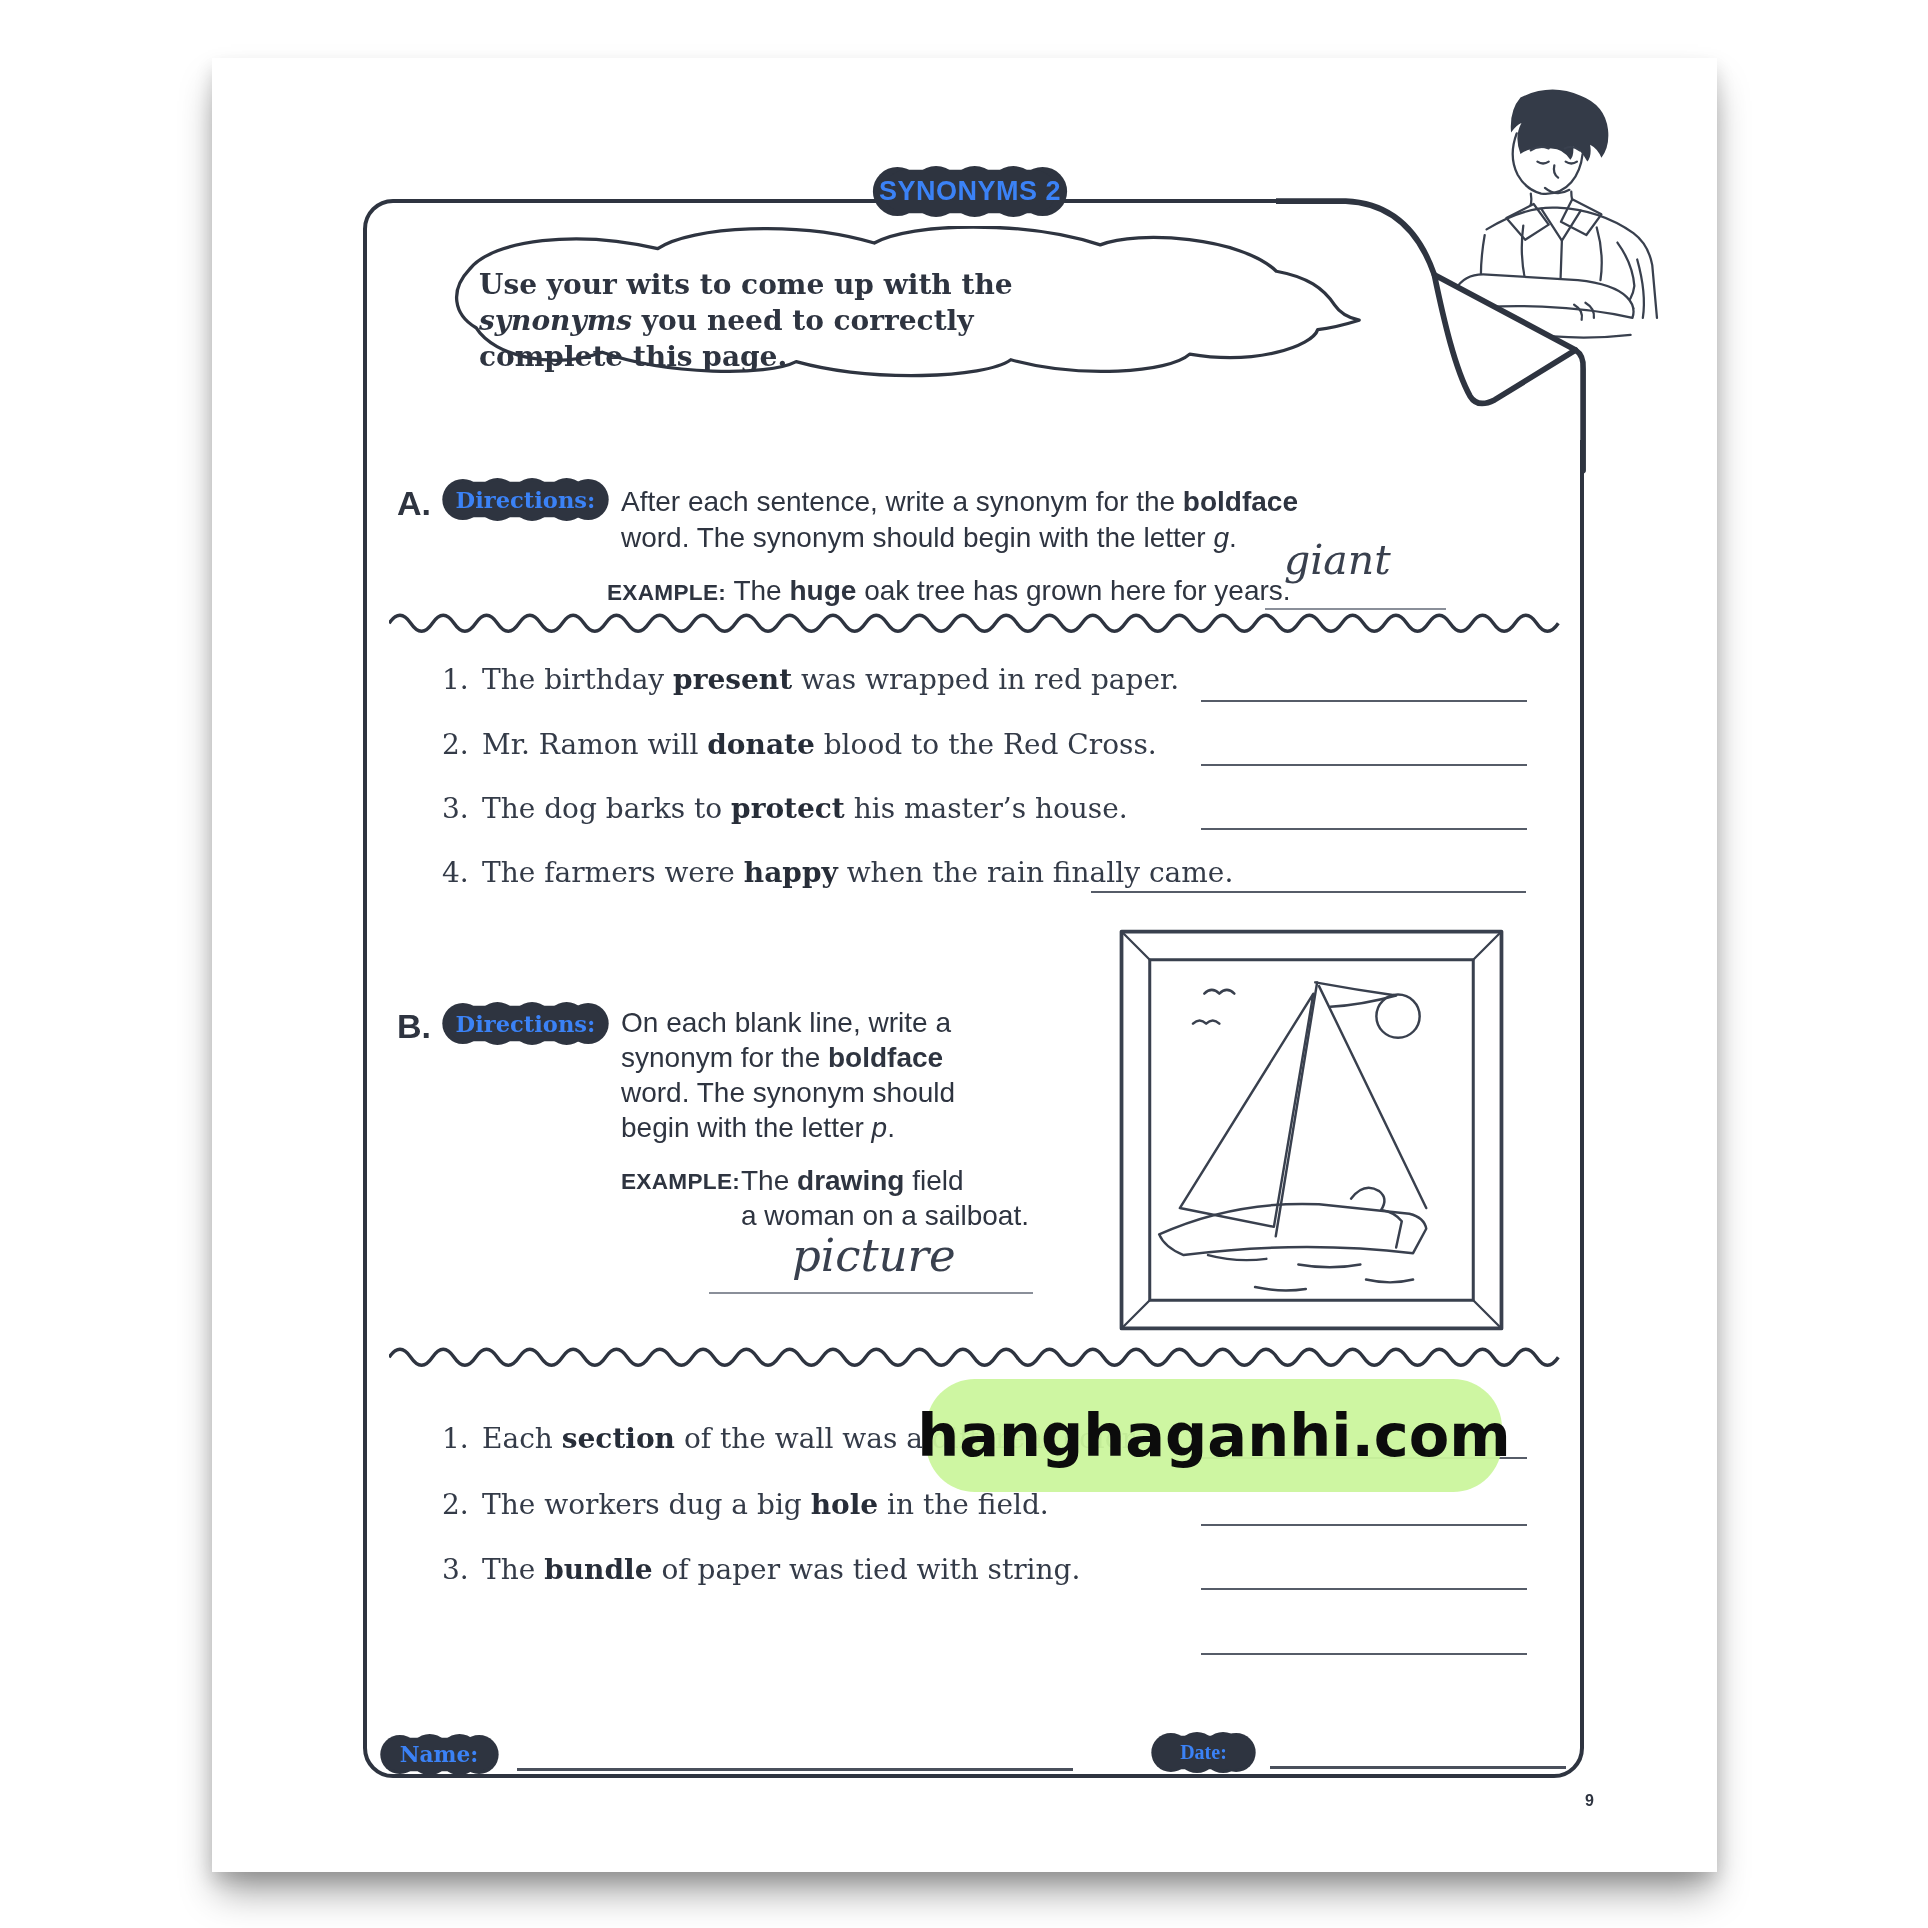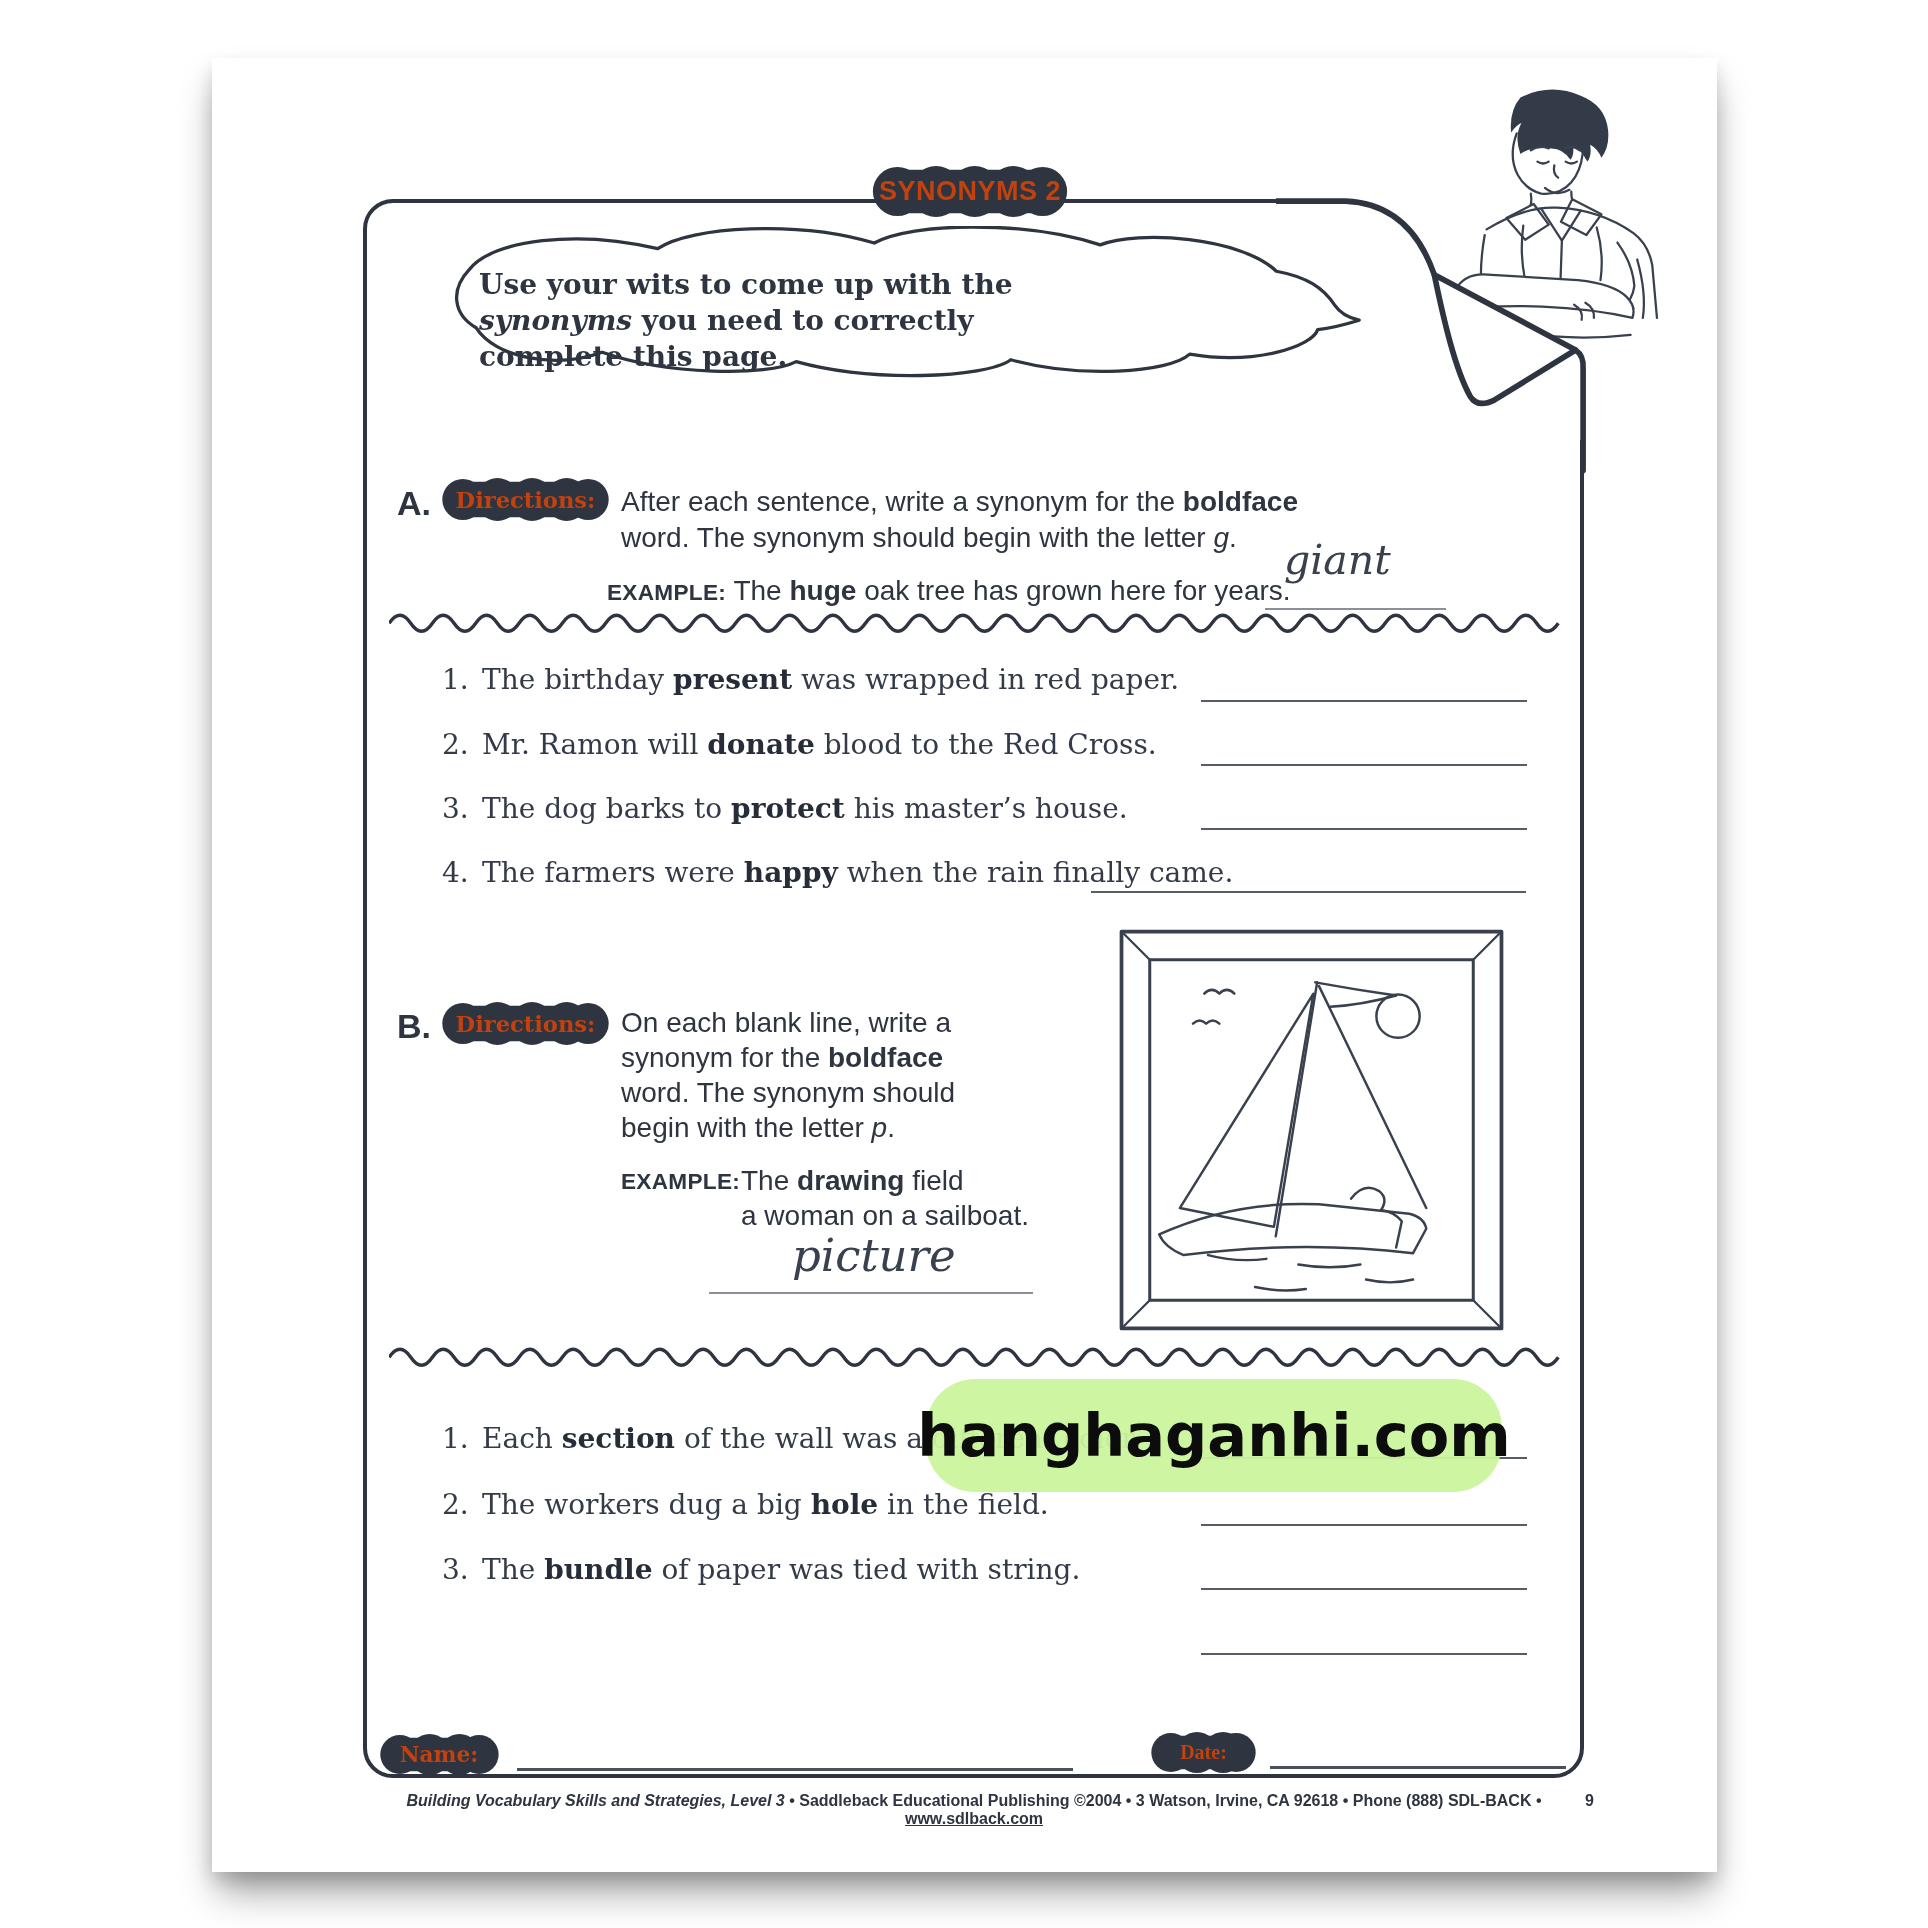--- a/index.html
+++ b/index.html
@@ -3,21 +3,21 @@
 <meta charset="utf-8">
 <style>
   html,body{margin:0;padding:0;background:#fff;width:1928px;height:1928px;overflow:hidden;}
   .abs{position:absolute;}
   #sheet{position:absolute;left:212px;top:58px;width:1505px;height:1814px;background:#fff;
          box-shadow:0 24.5px 36px -5.6px rgba(0,0,0,.38),0 9.4px 17px rgba(0,0,0,.14);}
   #frame{left:151px;top:141px;width:1213px;height:1571px;border:4.7px solid #2e3440;border-radius:30px;z-index:1;}
   #patch{left:1121px;top:132px;width:262px;height:250px;background:#fff;z-index:2;}
   .z3{z-index:3;} .z4{z-index:4;} .z5{z-index:5;}
   .badge-text{position:absolute;left:0;top:0;width:100%;height:100%;display:flex;align-items:center;justify-content:center;
-     color:#c2410c;font-family:"Liberation Sans",sans-serif;font-weight:bold;}
+     color:#3b82f6;font-family:"Liberation Sans",sans-serif;font-weight:bold;}
   .sans{font-family:"Liberation Sans",sans-serif;color:#2e3440;}
   .serif{font-family:"DejaVu Serif",serif;color:#343b48;}
   .bubble-txt{font-family:"DejaVu Serif",serif;font-weight:bold;color:#2e3440;font-size:28px;line-height:36px;}
   .dir-body{font-size:28px;line-height:36px;}
   .script{font-family:"DejaVu Serif",serif;font-style:italic;color:#39404e;}
   .sent{font-size:28px;white-space:nowrap;}
   .sent .num{display:inline-block;width:40px;}
   .sent b{color:#272d38;}
   .blank{height:0;border-top:2.8px solid #565c68;}
   .uline{height:0;border-top:2.4px solid #8a8f99;}
@@ -244,19 +244,16 @@
           <circle cx="50" cy="22" r="22"></circle>
           <circle cx="78" cy="22" r="22"></circle>
           <circle cx="92" cy="22" r="21"></circle>
         <rect x="6" y="4" width="102" height="36" rx="18"></rect>
       </g>
     </svg>
     <div class="badge-text" style="font-size:20px;font-family:Liberation Serif, serif;">Date:</div>
   </div>
   <div class="abs z3" style="left:1058px;top:1708px;width:296px;height:0;border-top:3.8px solid #4a505c;"></div>
 
-  <div id="credits" class="abs">
-    <span class="it">Building Vocabulary Skills and Strategies, Level 3</span><span> • </span><span>Saddleback Educational Publishing ©2004 • 3 Watson, Irvine, CA 92618 • Phone (888) SDL-BACK • </span><span class="site">www.sdlback.com</span>
-  </div>
   <div class="abs" style="left:1373px;top:1734px;font-size:16px;font-weight:bold;color:#2e3440;font-family:'Liberation Sans',sans-serif;">9</div>
 
 </div>
 
 
 </body></html>

